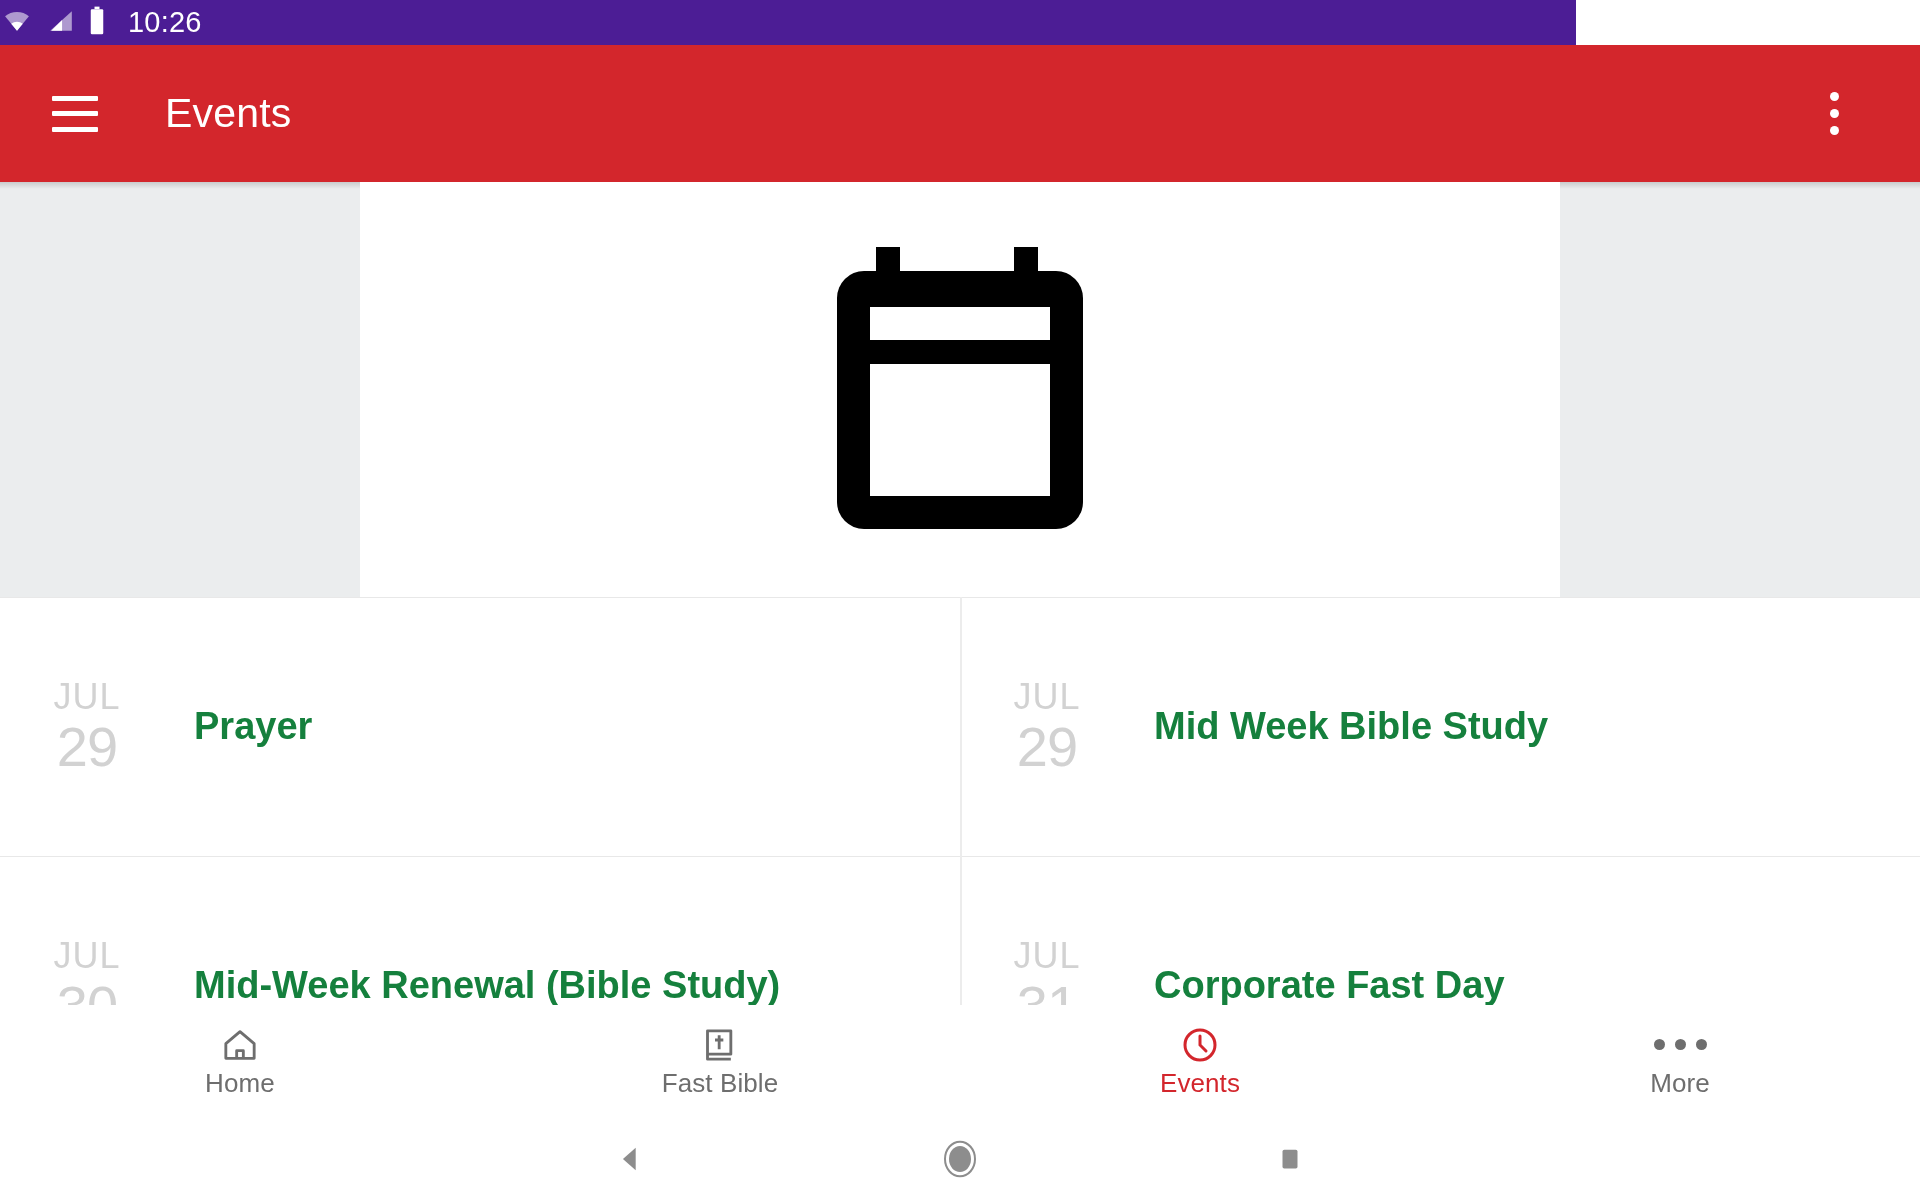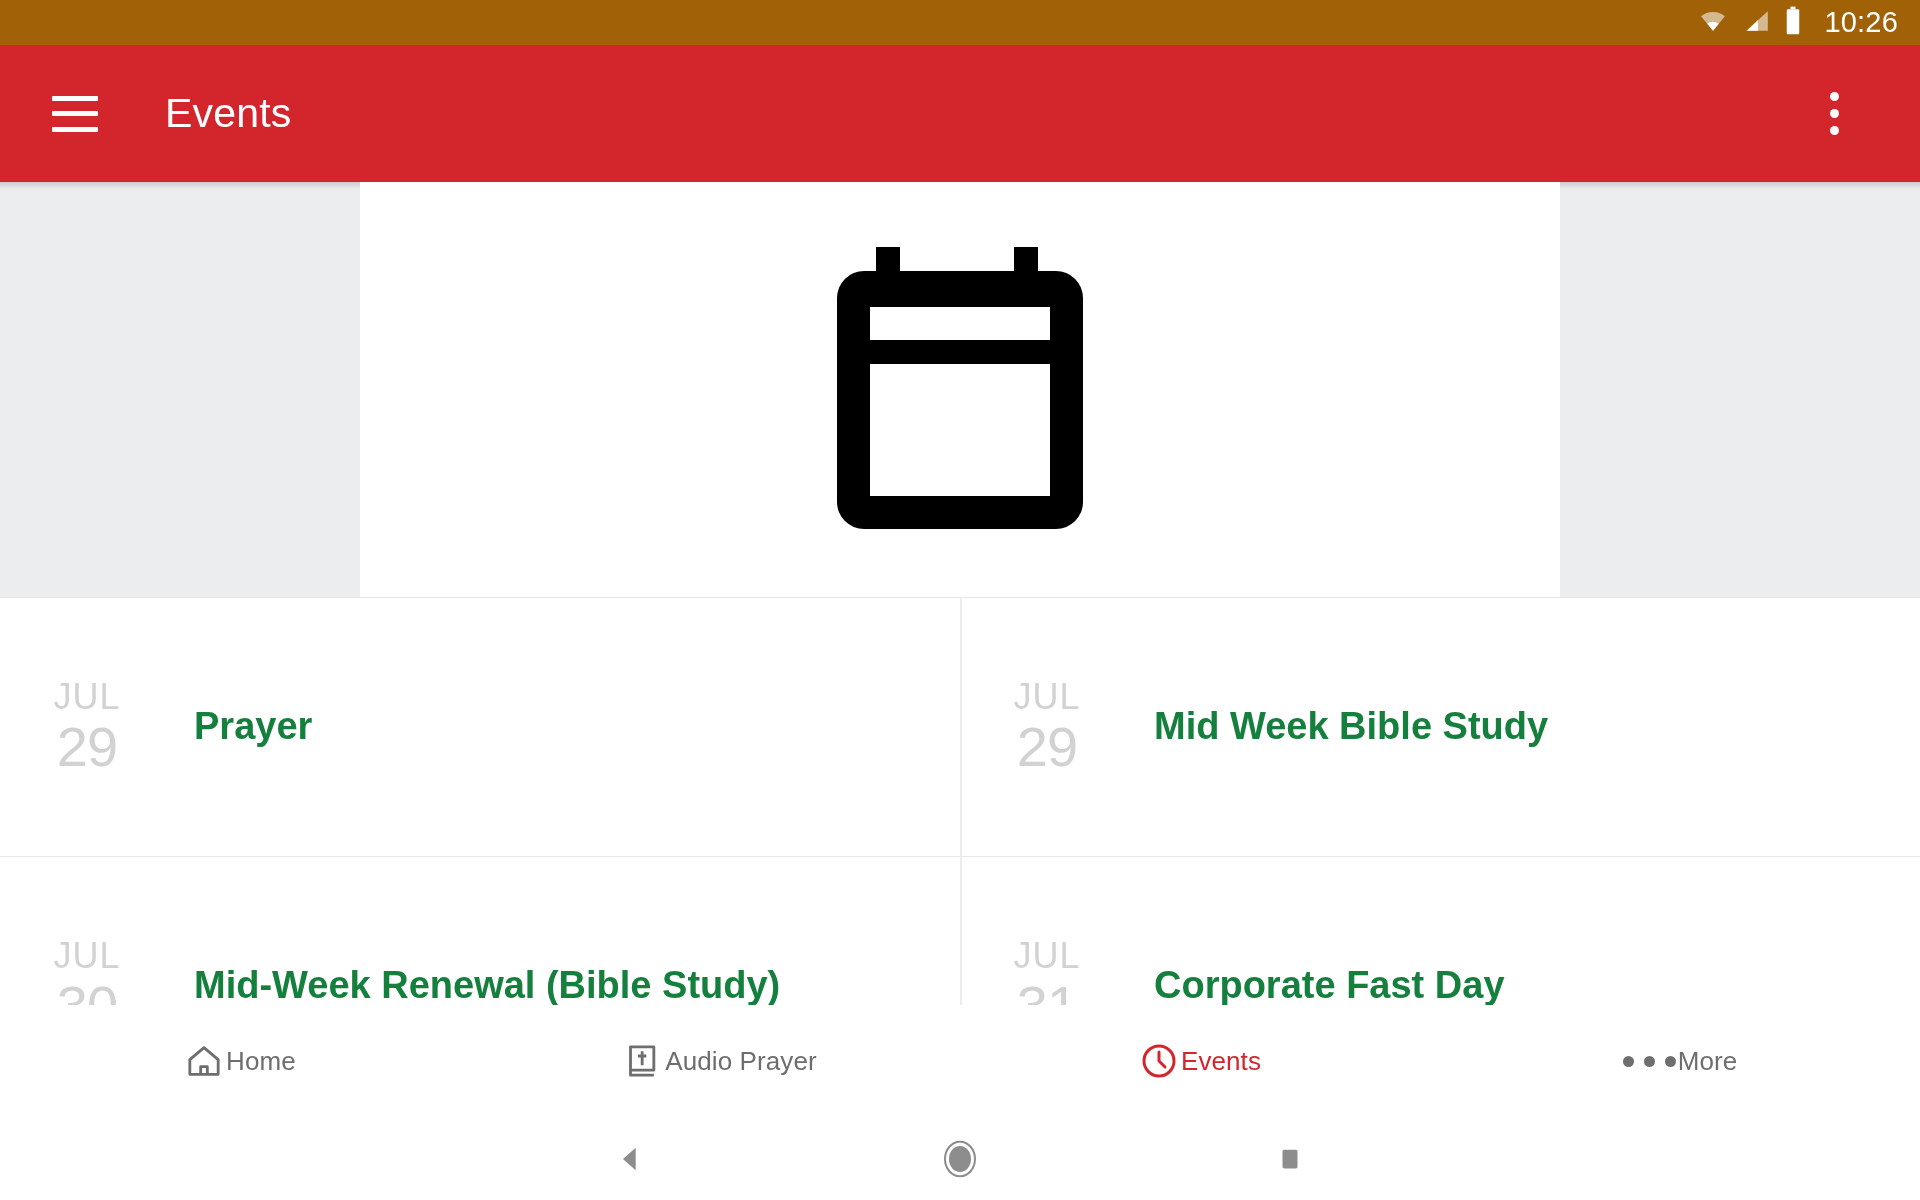--- a/index.html
+++ b/index.html
@@ -18,26 +18,26 @@
     width: 1920px;
     height: 1200px;
     background: #ffffff;
     overflow: hidden;
   }
 
   
   .status-bar {
     position: absolute;
     left: 0; top: 0;
-    width: 1920px;
+    width: 1576px;
     height: 45px;
-    background: #a16207;
-    display: flex;
-    align-items: center;
-    justify-content: flex-end;
+    background: #4c1d95;
+    display: flex;
+    align-items: center;
+    justify-content: flex-start;
     padding-right: 22px;
     box-sizing: border-box;
   }
   .status-icons {
     display: flex;
     align-items: center;
     gap: 12px;
   }
   .status-time {
     color: #ffffff;
@@ -217,21 +217,21 @@
     background: #ffffff;
     display: flex;
     align-items: center;
     justify-content: space-around;
     z-index: 20;
   }
   .nav-item {
     flex: 1 1 0;
     height: 112px;
     display: flex;
-    flex-direction: row;
+    flex-direction: column;
     align-items: center;
     justify-content: center;
     gap: 2px;
     cursor: pointer;
   }
   .nav-icon {
     height: 42px;
     display: flex;
     align-items: center;
     justify-content: center;
@@ -392,21 +392,21 @@
 
 
     <div class="nav-item">
       <span class="nav-icon">
         <svg width="40" height="40" viewBox="0 0 24 24" fill="none" stroke="#6e6e6e" stroke-width="1.7" stroke-linejoin="round">
           <path d="M4.5 3.5h14v14h-14z"></path>
           <path d="M4.5 17.5v3h14"></path>
           <path d="M11.5 6.2v8.4M9 9h5"></path>
         </svg>
       </span>
-      <span class="nav-label">Audio Prayer</span>
+      <span class="nav-label">Fast Bible</span>
     </div>
 
     <div class="nav-item active">
       <span class="nav-icon">
         <svg width="40" height="40" viewBox="0 0 24 24" fill="none" stroke="#D3262C" stroke-width="1.8" stroke-linecap="round">
           <circle cx="12" cy="12" r="9"></circle>
           <path d="M12 6.6V12l3.6 3.6"></path>
         </svg>
       </span>
       <span class="nav-label">Events</span>

